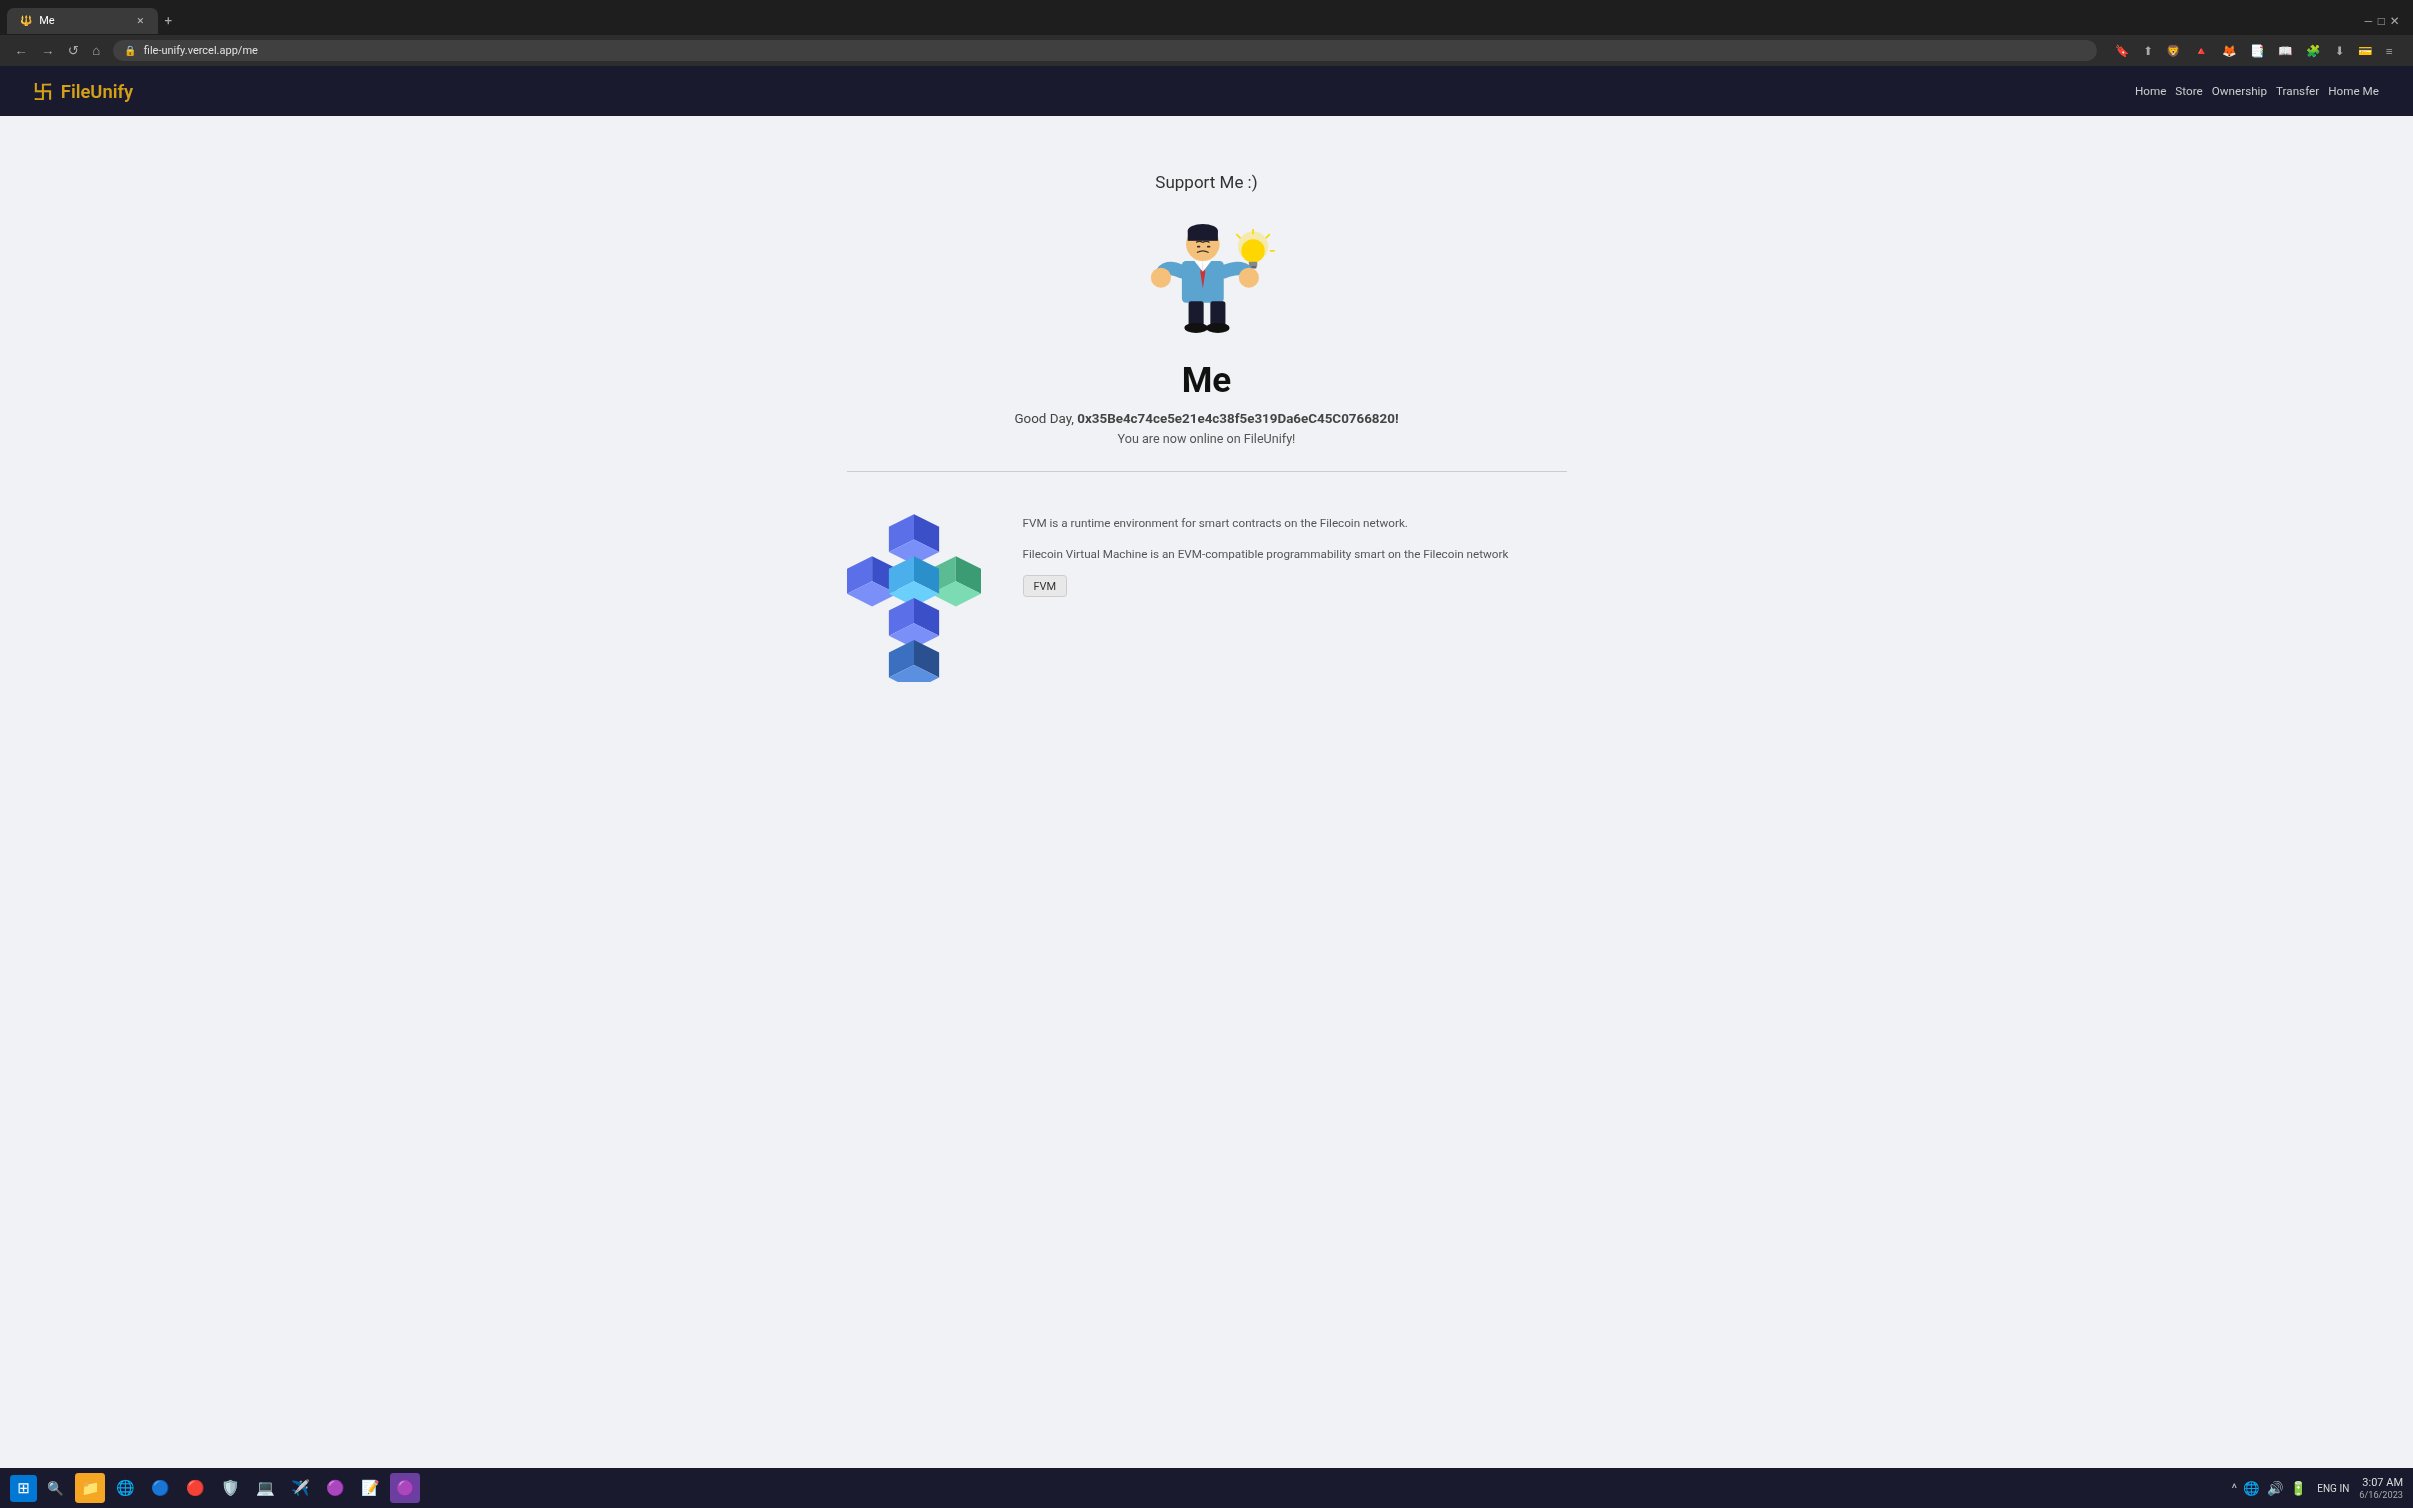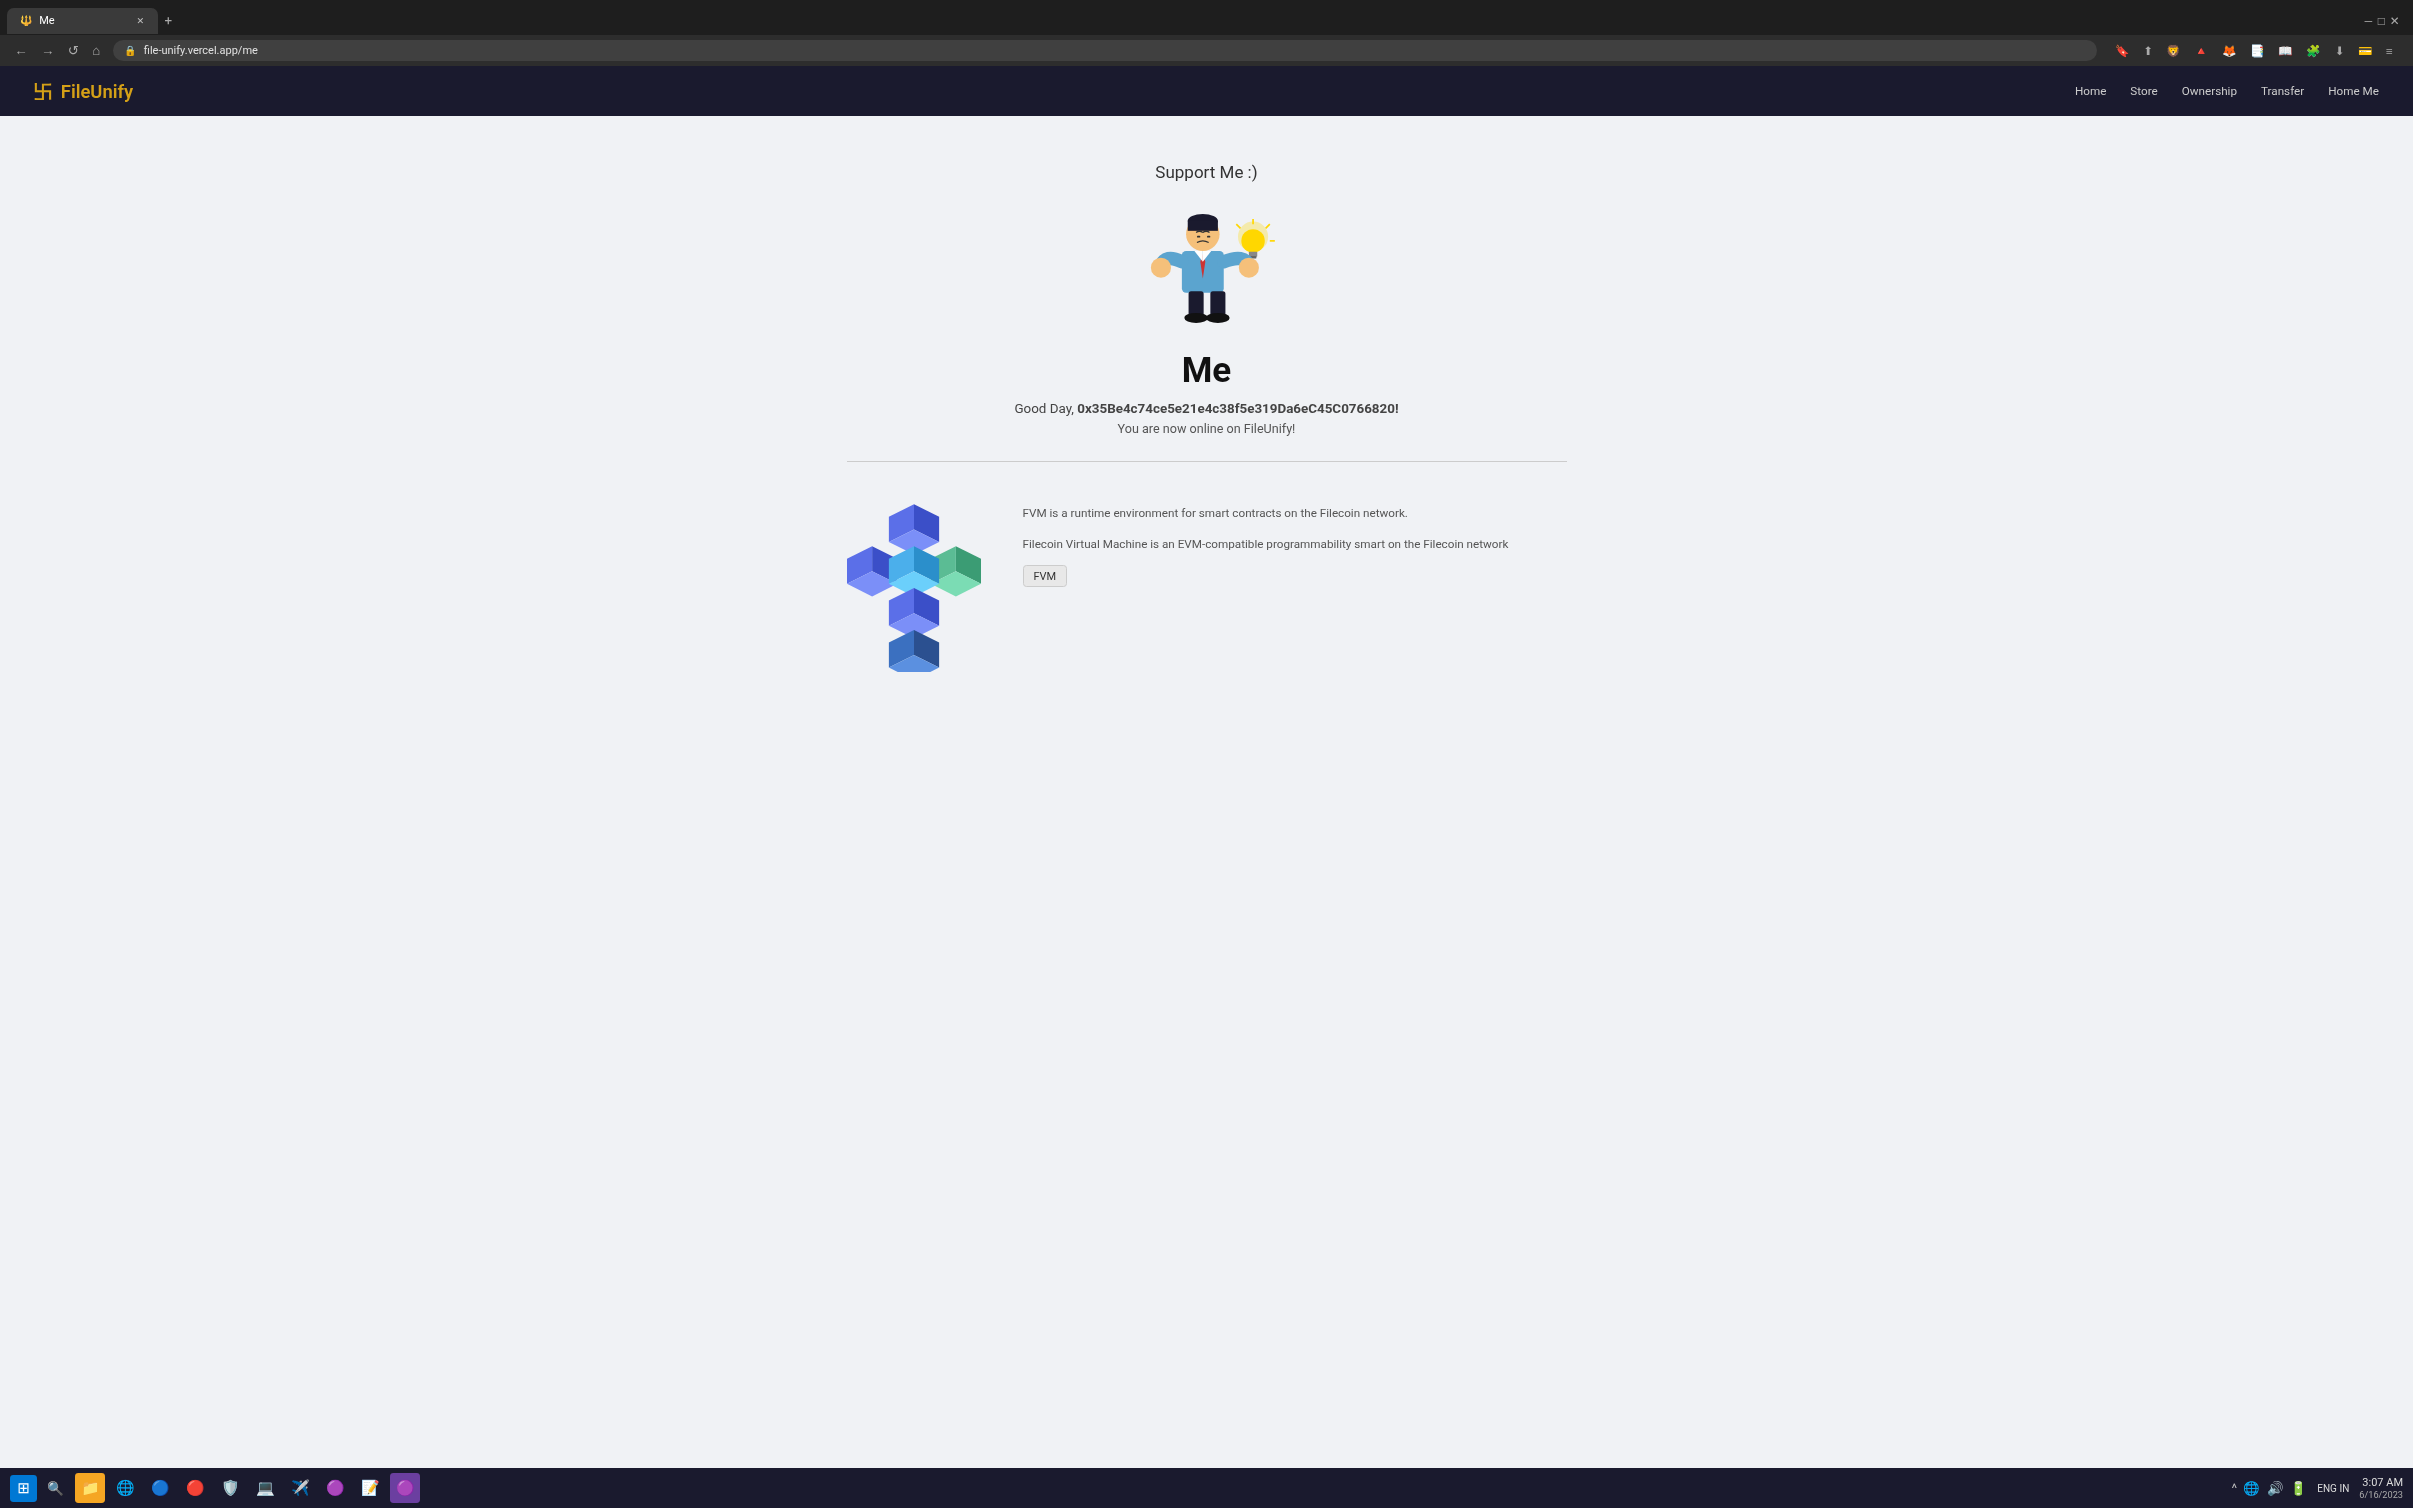--- a/index.html
+++ b/index.html
@@ -105,34 +105,34 @@
       color: #d4a017;
       font-size: 18.4px;
       font-weight: 600;
     }
     .navbar-logo {
       font-size: 18.4px;
       color: #d4a017;
     }
     .navbar-links {
       display: flex;
-      gap: 24px;
+      gap: 9px;
       align-items: center;
     }
     .navbar-link {
       color: #ccc;
       font-size: 11.7px;
       cursor: pointer;
       text-decoration: none;
     }
 
     
     .main-content {
       max-width: 754px;
-      margin: 4px auto;
+      margin: 14px auto;
       padding: 42px 17px;
       text-align: center;
     }
 
     .support-title {
       font-size: 17px;
       color: #333;
       margin-bottom: 17px;
     }
 

